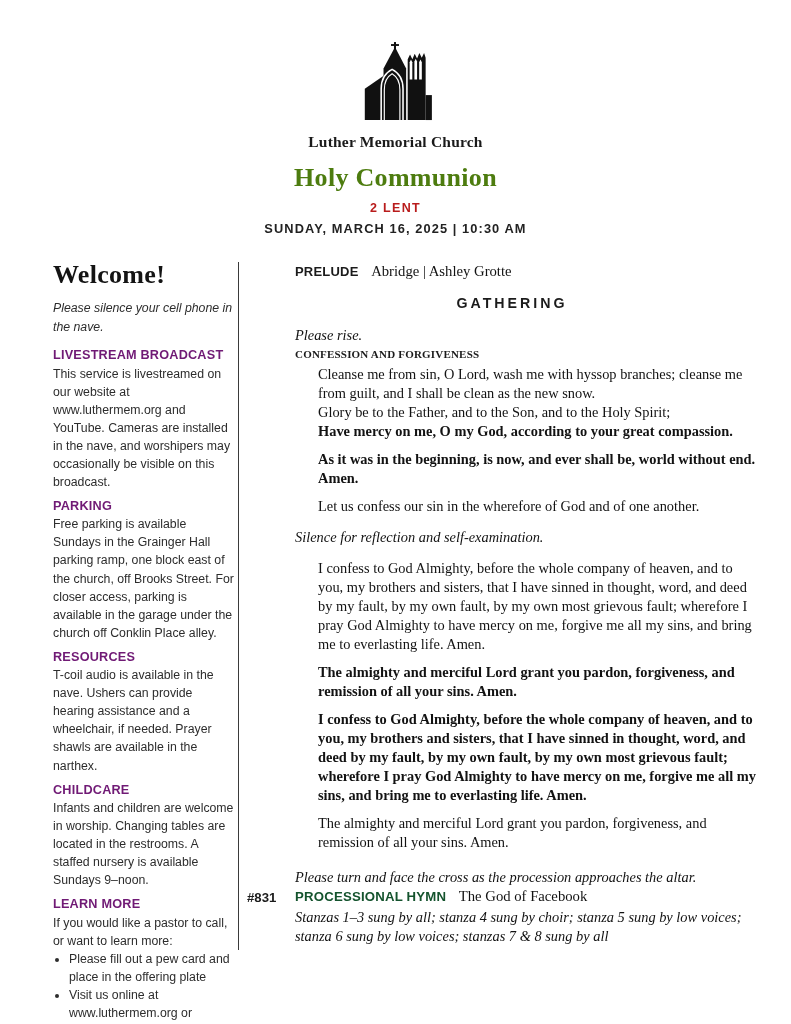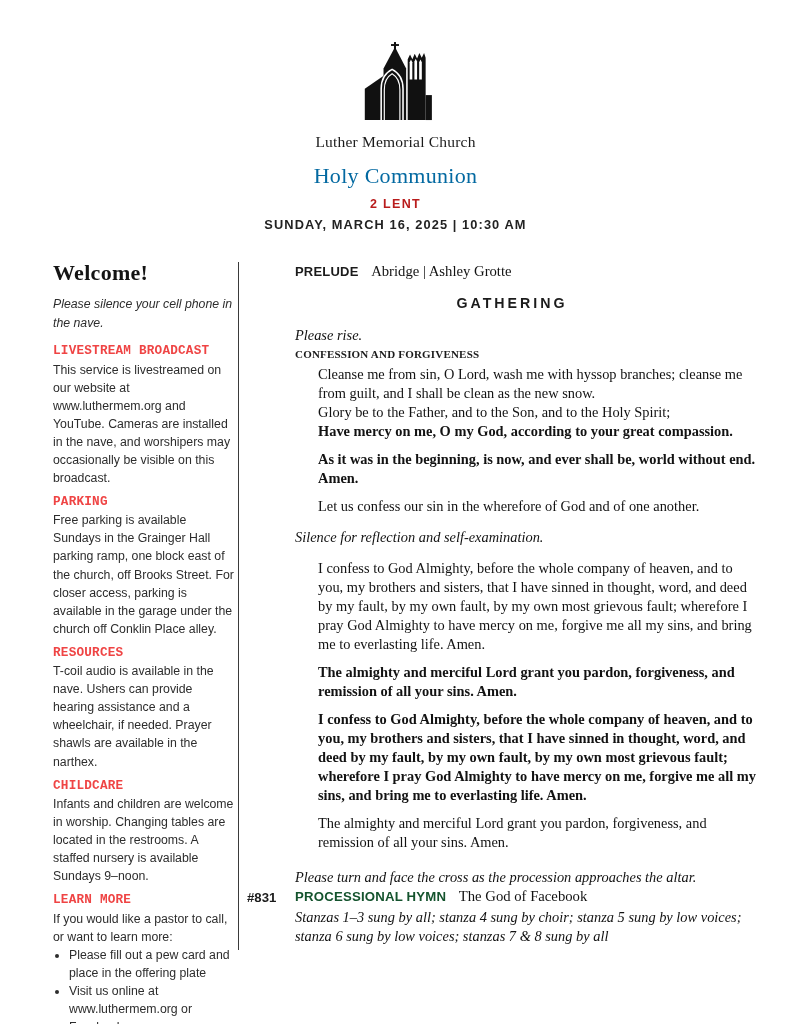--- a/index.html
+++ b/index.html
@@ -7,49 +7,49 @@
   .page {
     position:relative; width:791px; height:1024px; margin:0 auto;
     background:#ffffff; color:#1c1c1c; overflow:hidden;
     font-family:"Liberation Sans", sans-serif;
   }
   
   .masthead { position:absolute; top:42px; left:0; width:100%; text-align:center; }
   .church-icon { display:inline-block; width:78px; height:82px; }
   .church-icon svg { width:78px; height:82px; display:block; }
   .church-name {
-    font-family:"Liberation Serif", serif; font-weight:400;
+    font-family:"Liberation Serif", serif; font-weight:700;
     font-size:15.5px; color:#1a1a1a; margin-top:5px; letter-spacing:.2px;
   }
   .service-title {
-    font-family:"Liberation Serif", serif; font-weight:400;
-    font-size:22px; color:#0369a1; margin-top:12px; letter-spacing:.3px;
+    font-family:"Liberation Serif", serif; font-weight:700;
+    font-size:26px; color:#4d7c0f; margin-top:12px; letter-spacing:.3px;
   }
   .season {
     font-size:12.5px; font-weight:700; letter-spacing:1.3px;
     color:#b91c1c; margin-top:8px;
   }
   .datetime {
     font-size:12.8px; font-weight:700; letter-spacing:1.1px;
     color:#222; margin-top:6px;
   }
   
   .sidebar { position:absolute; left:53px; top:260px; width:181px; }
   .welcome-title {
     font-family:"Liberation Serif", serif; font-weight:700;
-    font-size:22px; color:#141414; letter-spacing:.3px; margin-bottom:9px;
+    font-size:26px; color:#141414; letter-spacing:.3px; margin-bottom:9px;
   }
   .silence-note {
     font-style:italic; font-size:12.3px; line-height:1.55;
     color:#2d2d2d; margin-bottom:9px;
   }
   .sb-section { margin-top:6px; }
   .sb-heading {
-    font-size:12.7px; font-weight:700; color:#ef4444;
-    letter-spacing:.2px; line-height:1.45;font-family:Liberation Mono, monospace;
+    font-size:12.7px; font-weight:700; color:#701a75;
+    letter-spacing:.2px; line-height:1.45;
   }
   .sb-body { font-size:12.3px; line-height:1.47; color:#2d2d2d; }
   .sb-list { margin:0 0 0 16px; }
   .sb-list li { font-size:12.3px; line-height:1.47; color:#2d2d2d; }
   
   .divider { position:absolute; left:238px; top:262px; width:1px; height:688px; background:#3a3a3a; }
   
   .content {
     position:absolute; left:247px; top:262px; width:512px;
     padding-left:48px;

